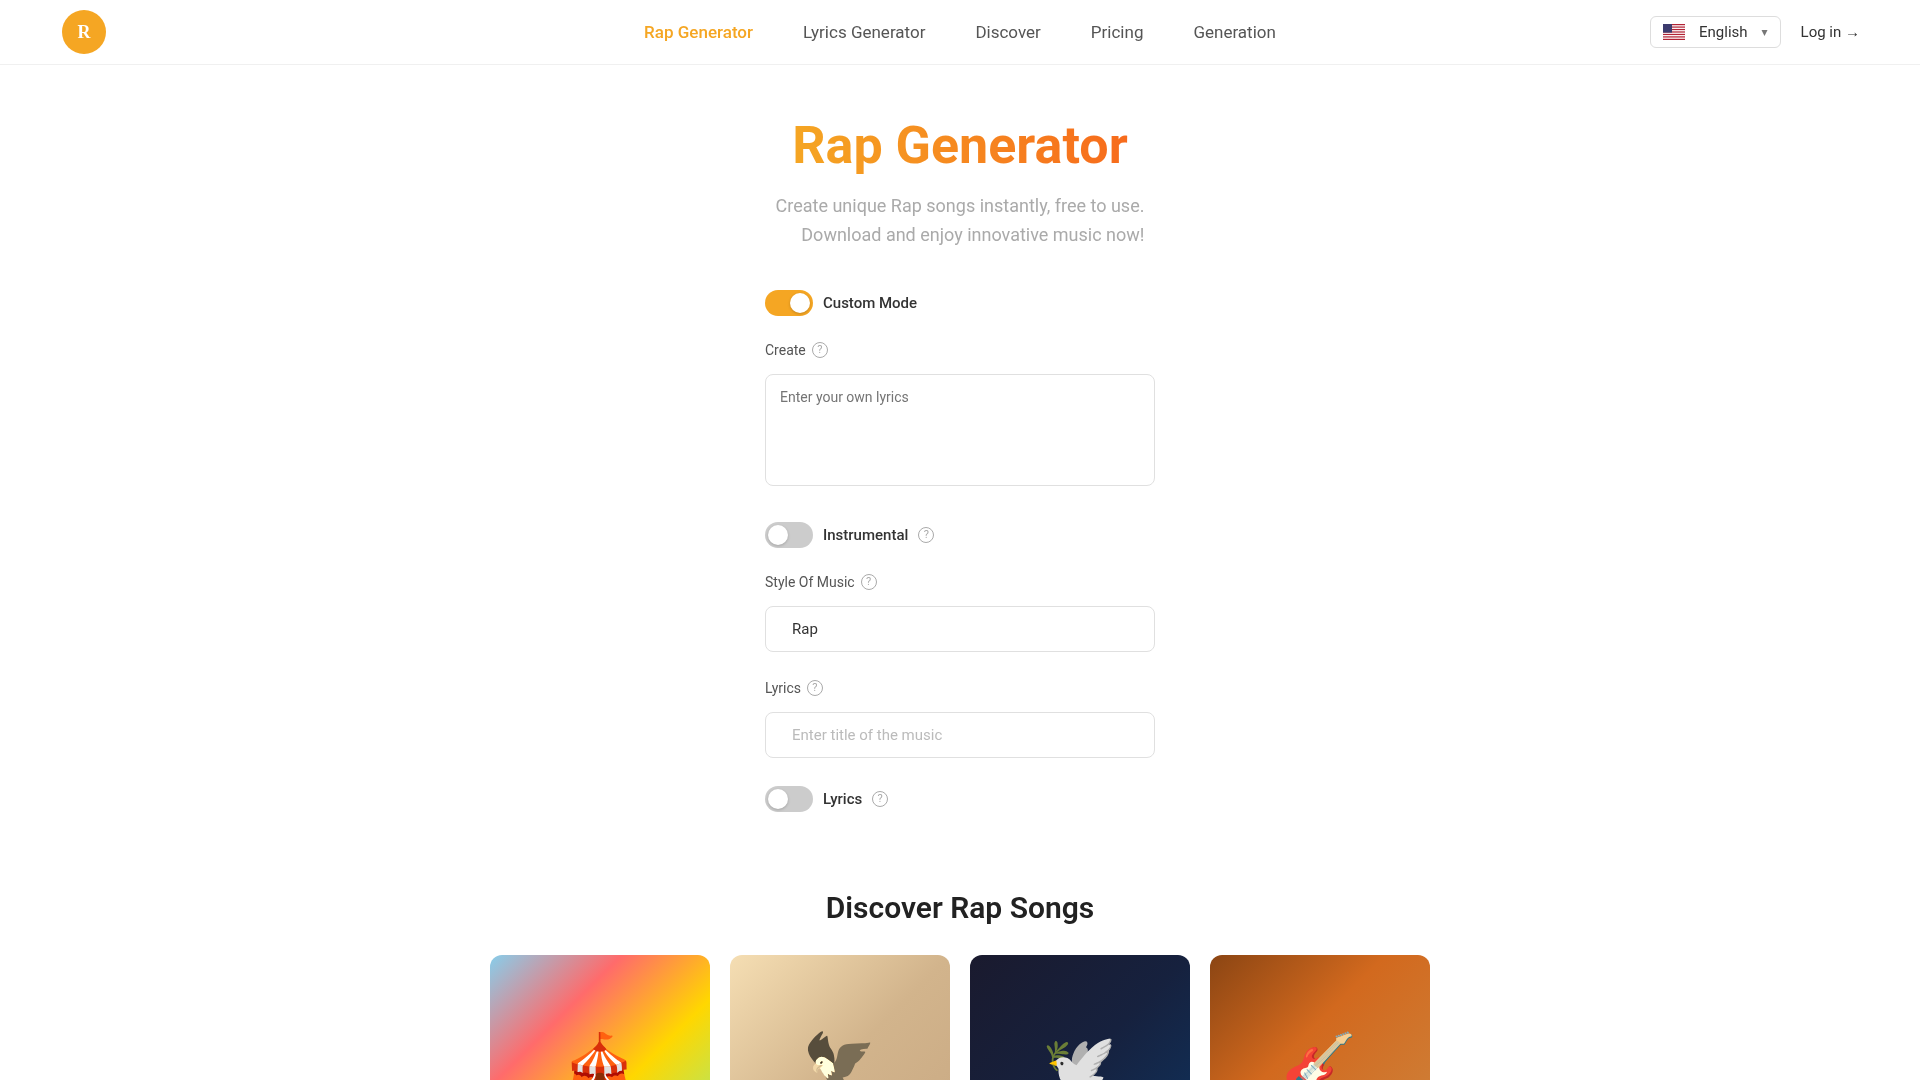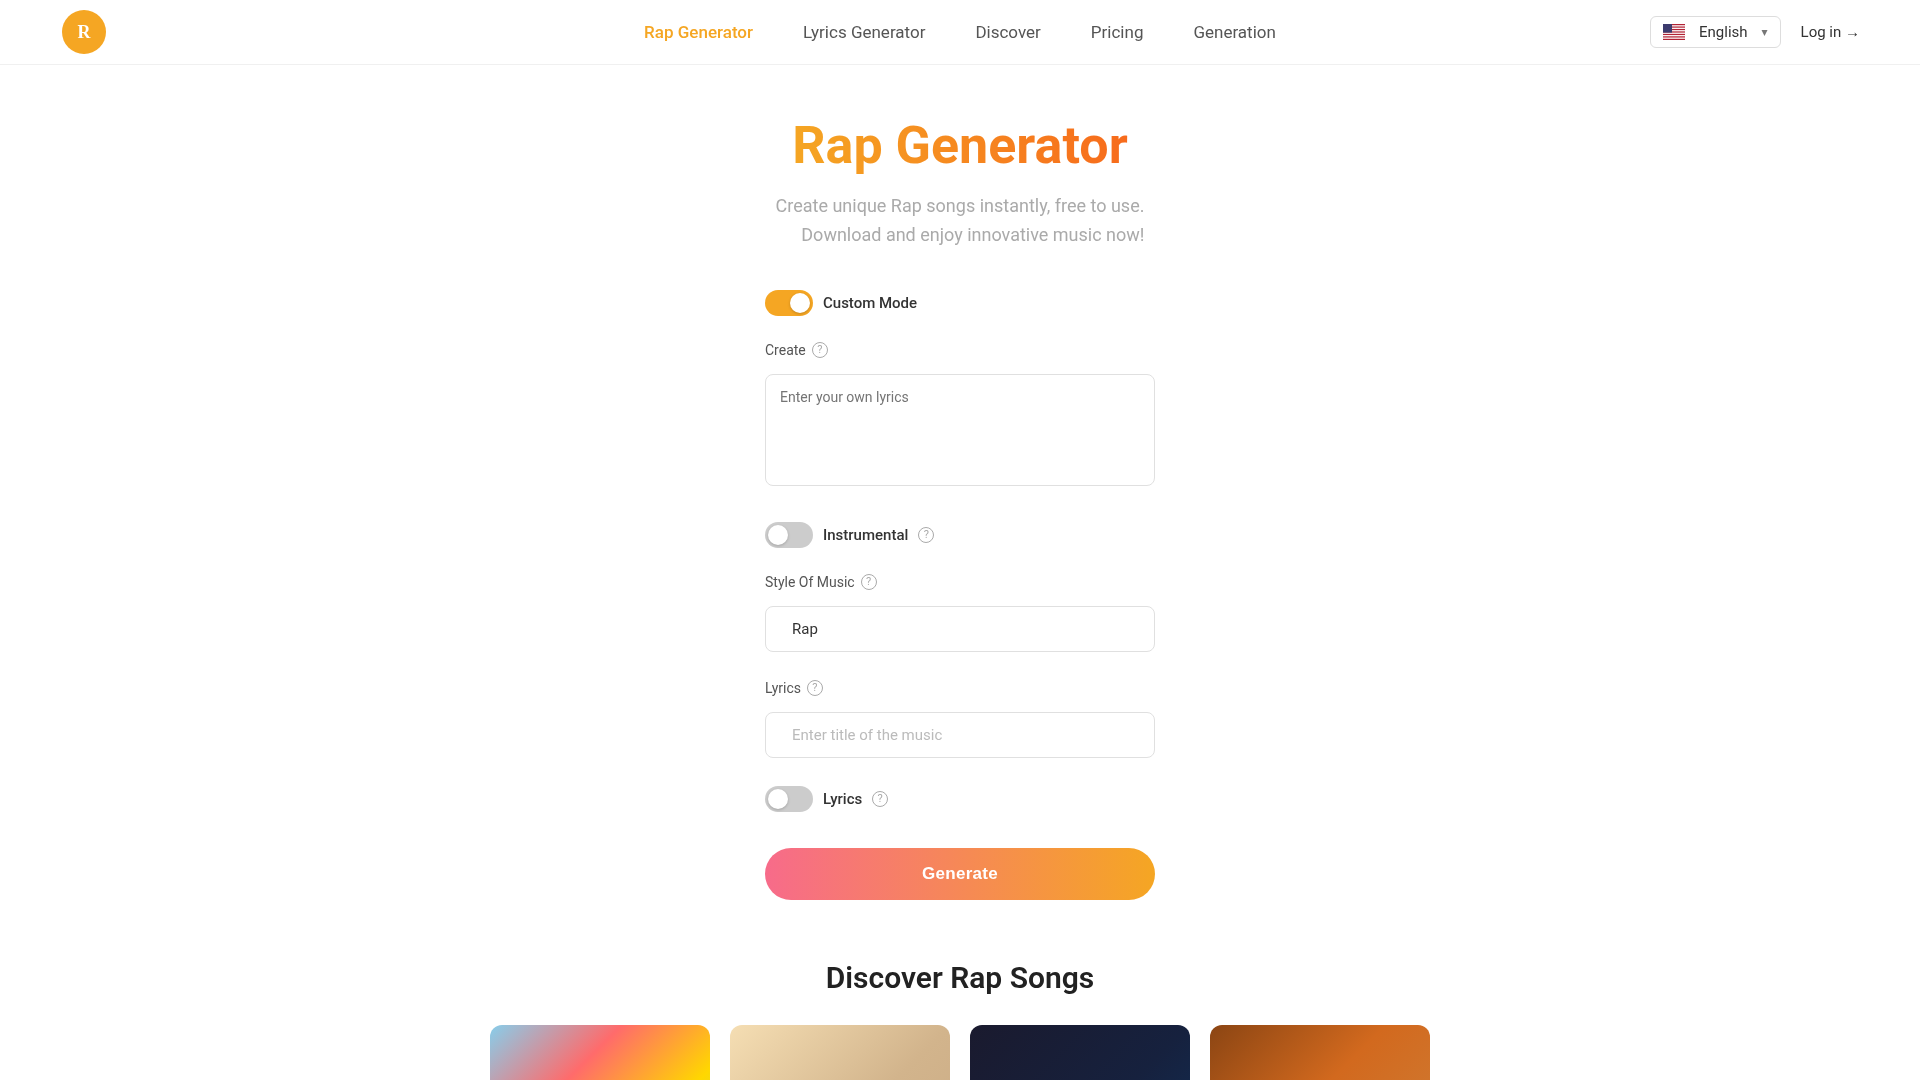--- a/index.html
+++ b/index.html
@@ -443,21 +443,20 @@
 
     <div class="toggle-row">
       <label class="toggle">
         <input type="checkbox" style="">
         <div class="toggle-slider off"></div>
       </label>
       <span class="toggle-label">Lyrics</span>
       <span class="help-icon">?</span>
     </div>
 
-    <button class="generate-btn">Generate</button>
 
   </div>
 
   <div class="discover-section">
     <h2 class="discover-title">Discover Rap Songs</h2>
     <div class="cards-row">
 
       <div class="music-card">
         <div class="card-bg card-bg-1">
           <div class="card-1-art"></div>

